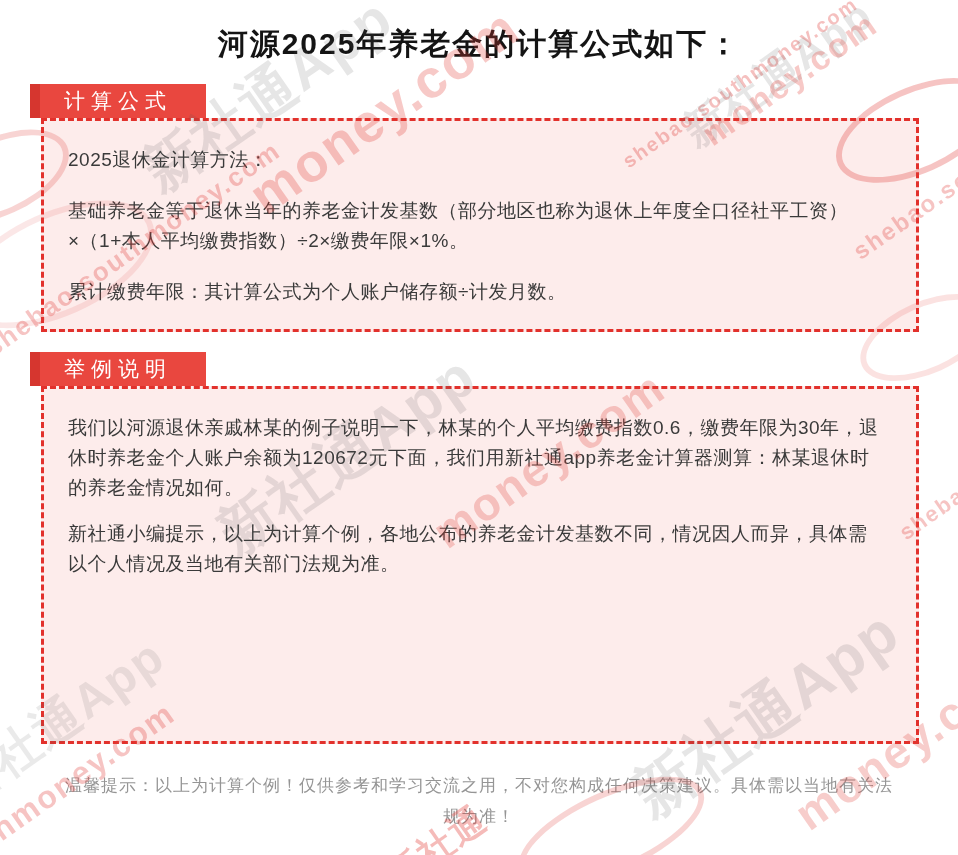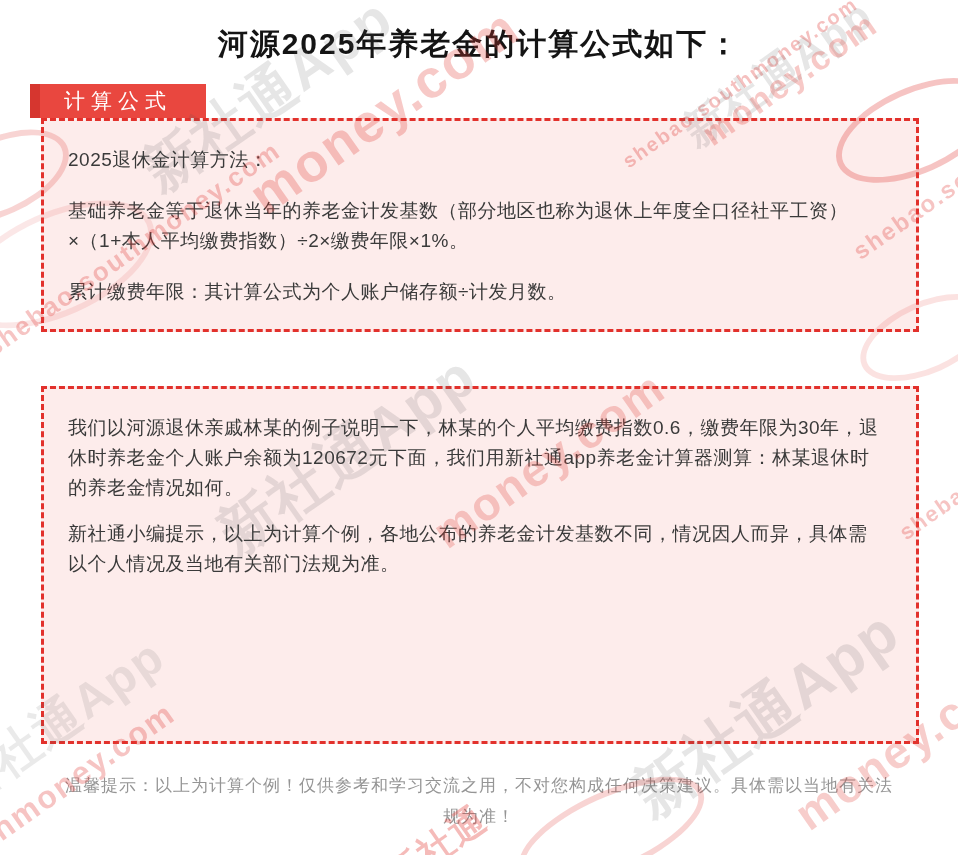--- a/index.html
+++ b/index.html
@@ -102,20 +102,23 @@
       <span>计算公式</span>
     </div>
 
     <div class="box box-formula">
       <p>2025退休金计算方法：</p>
       <p>基础养老金等于退休当年的养老金计发基数（部分地区也称为退休上年度全口径社平工资）
 ×（1+本人平均缴费指数）÷2×缴费年限×1%。</p>
       <p>累计缴费年限：其计算公式为个人账户储存额÷计发月数。</p>
     </div>
 
+    <div class="section-label label-example">
+      <span>举例说明</span>
+    </div>
 
     <div class="box box-example">
       <p>我们以河源退休亲戚林某的例子说明一下，林某的个人平均缴费指数0.6，缴费年限为30年，退
 休时养老金个人账户余额为120672元下面，我们用新社通app养老金计算器测算：林某退休时
 的养老金情况如何。</p>
       <p>新社通小编提示，以上为计算个例，各地公布的养老金计发基数不同，情况因人而异，具体需
 以个人情况及当地有关部门法规为准。</p>
     </div>
 
     <div class="footer-note">温馨提示：以上为计算个例！仅供参考和学习交流之用，不对您构成任何决策建议。具体需以当地有关法

